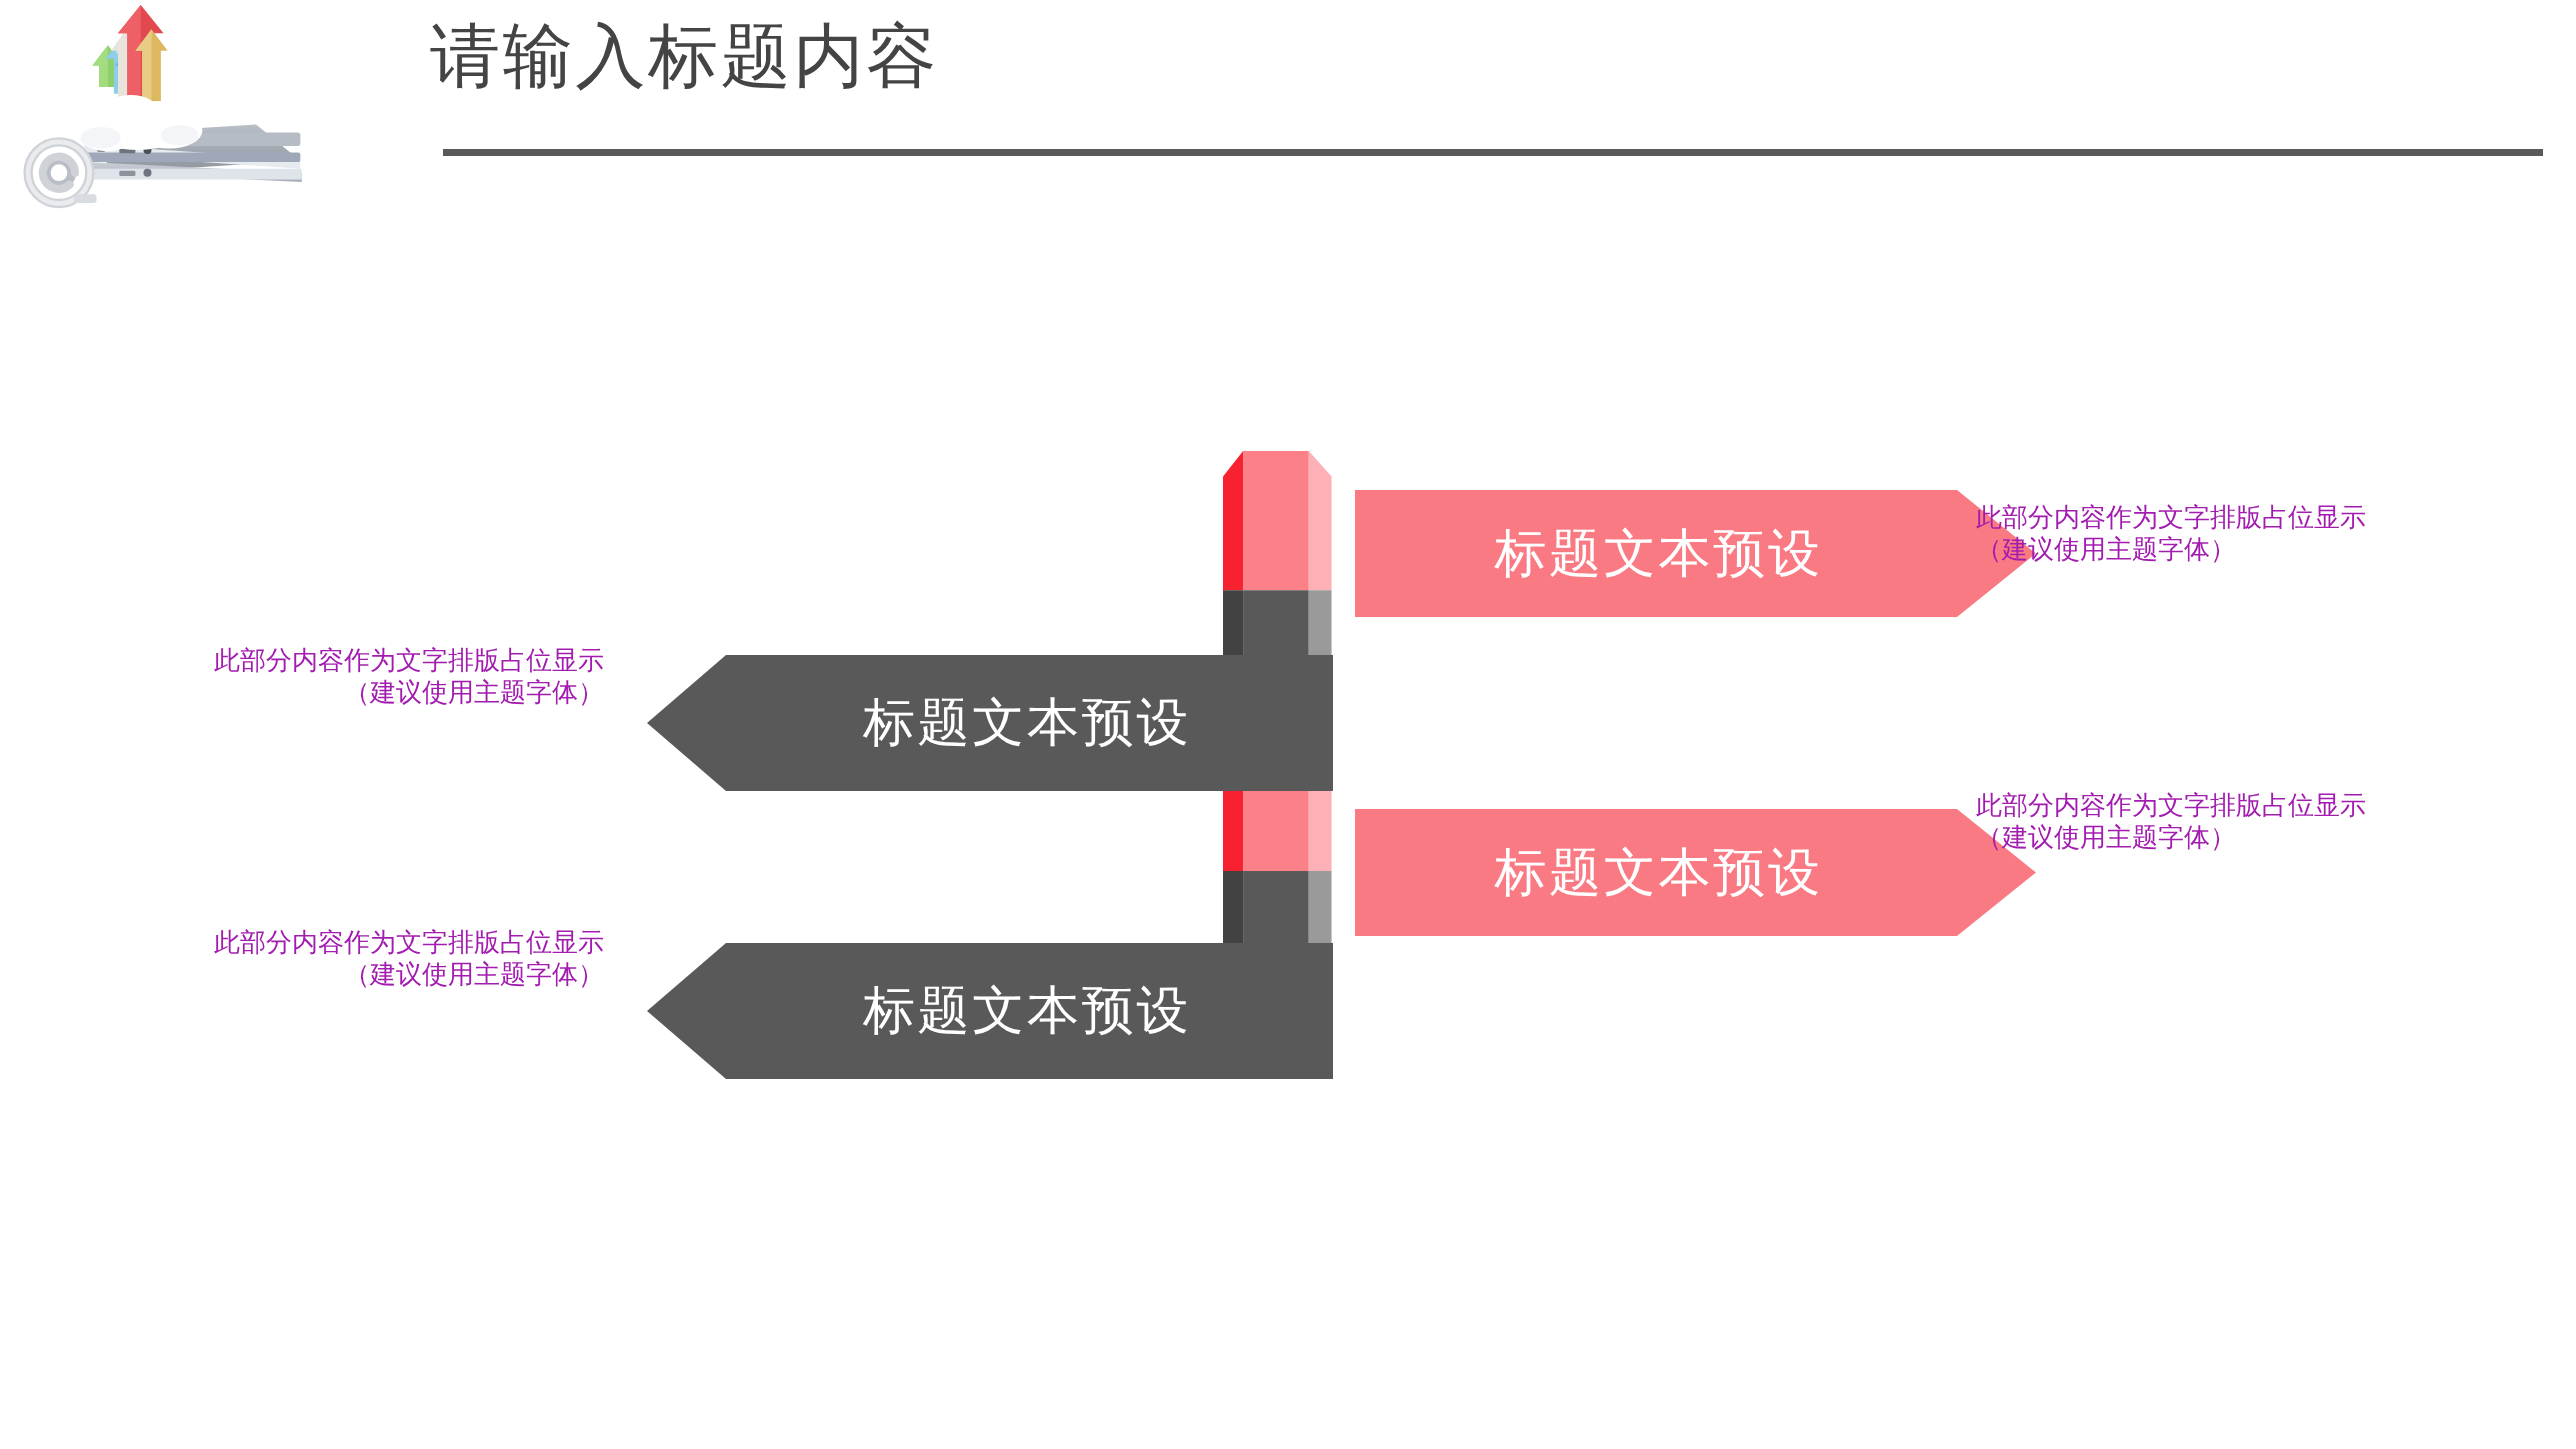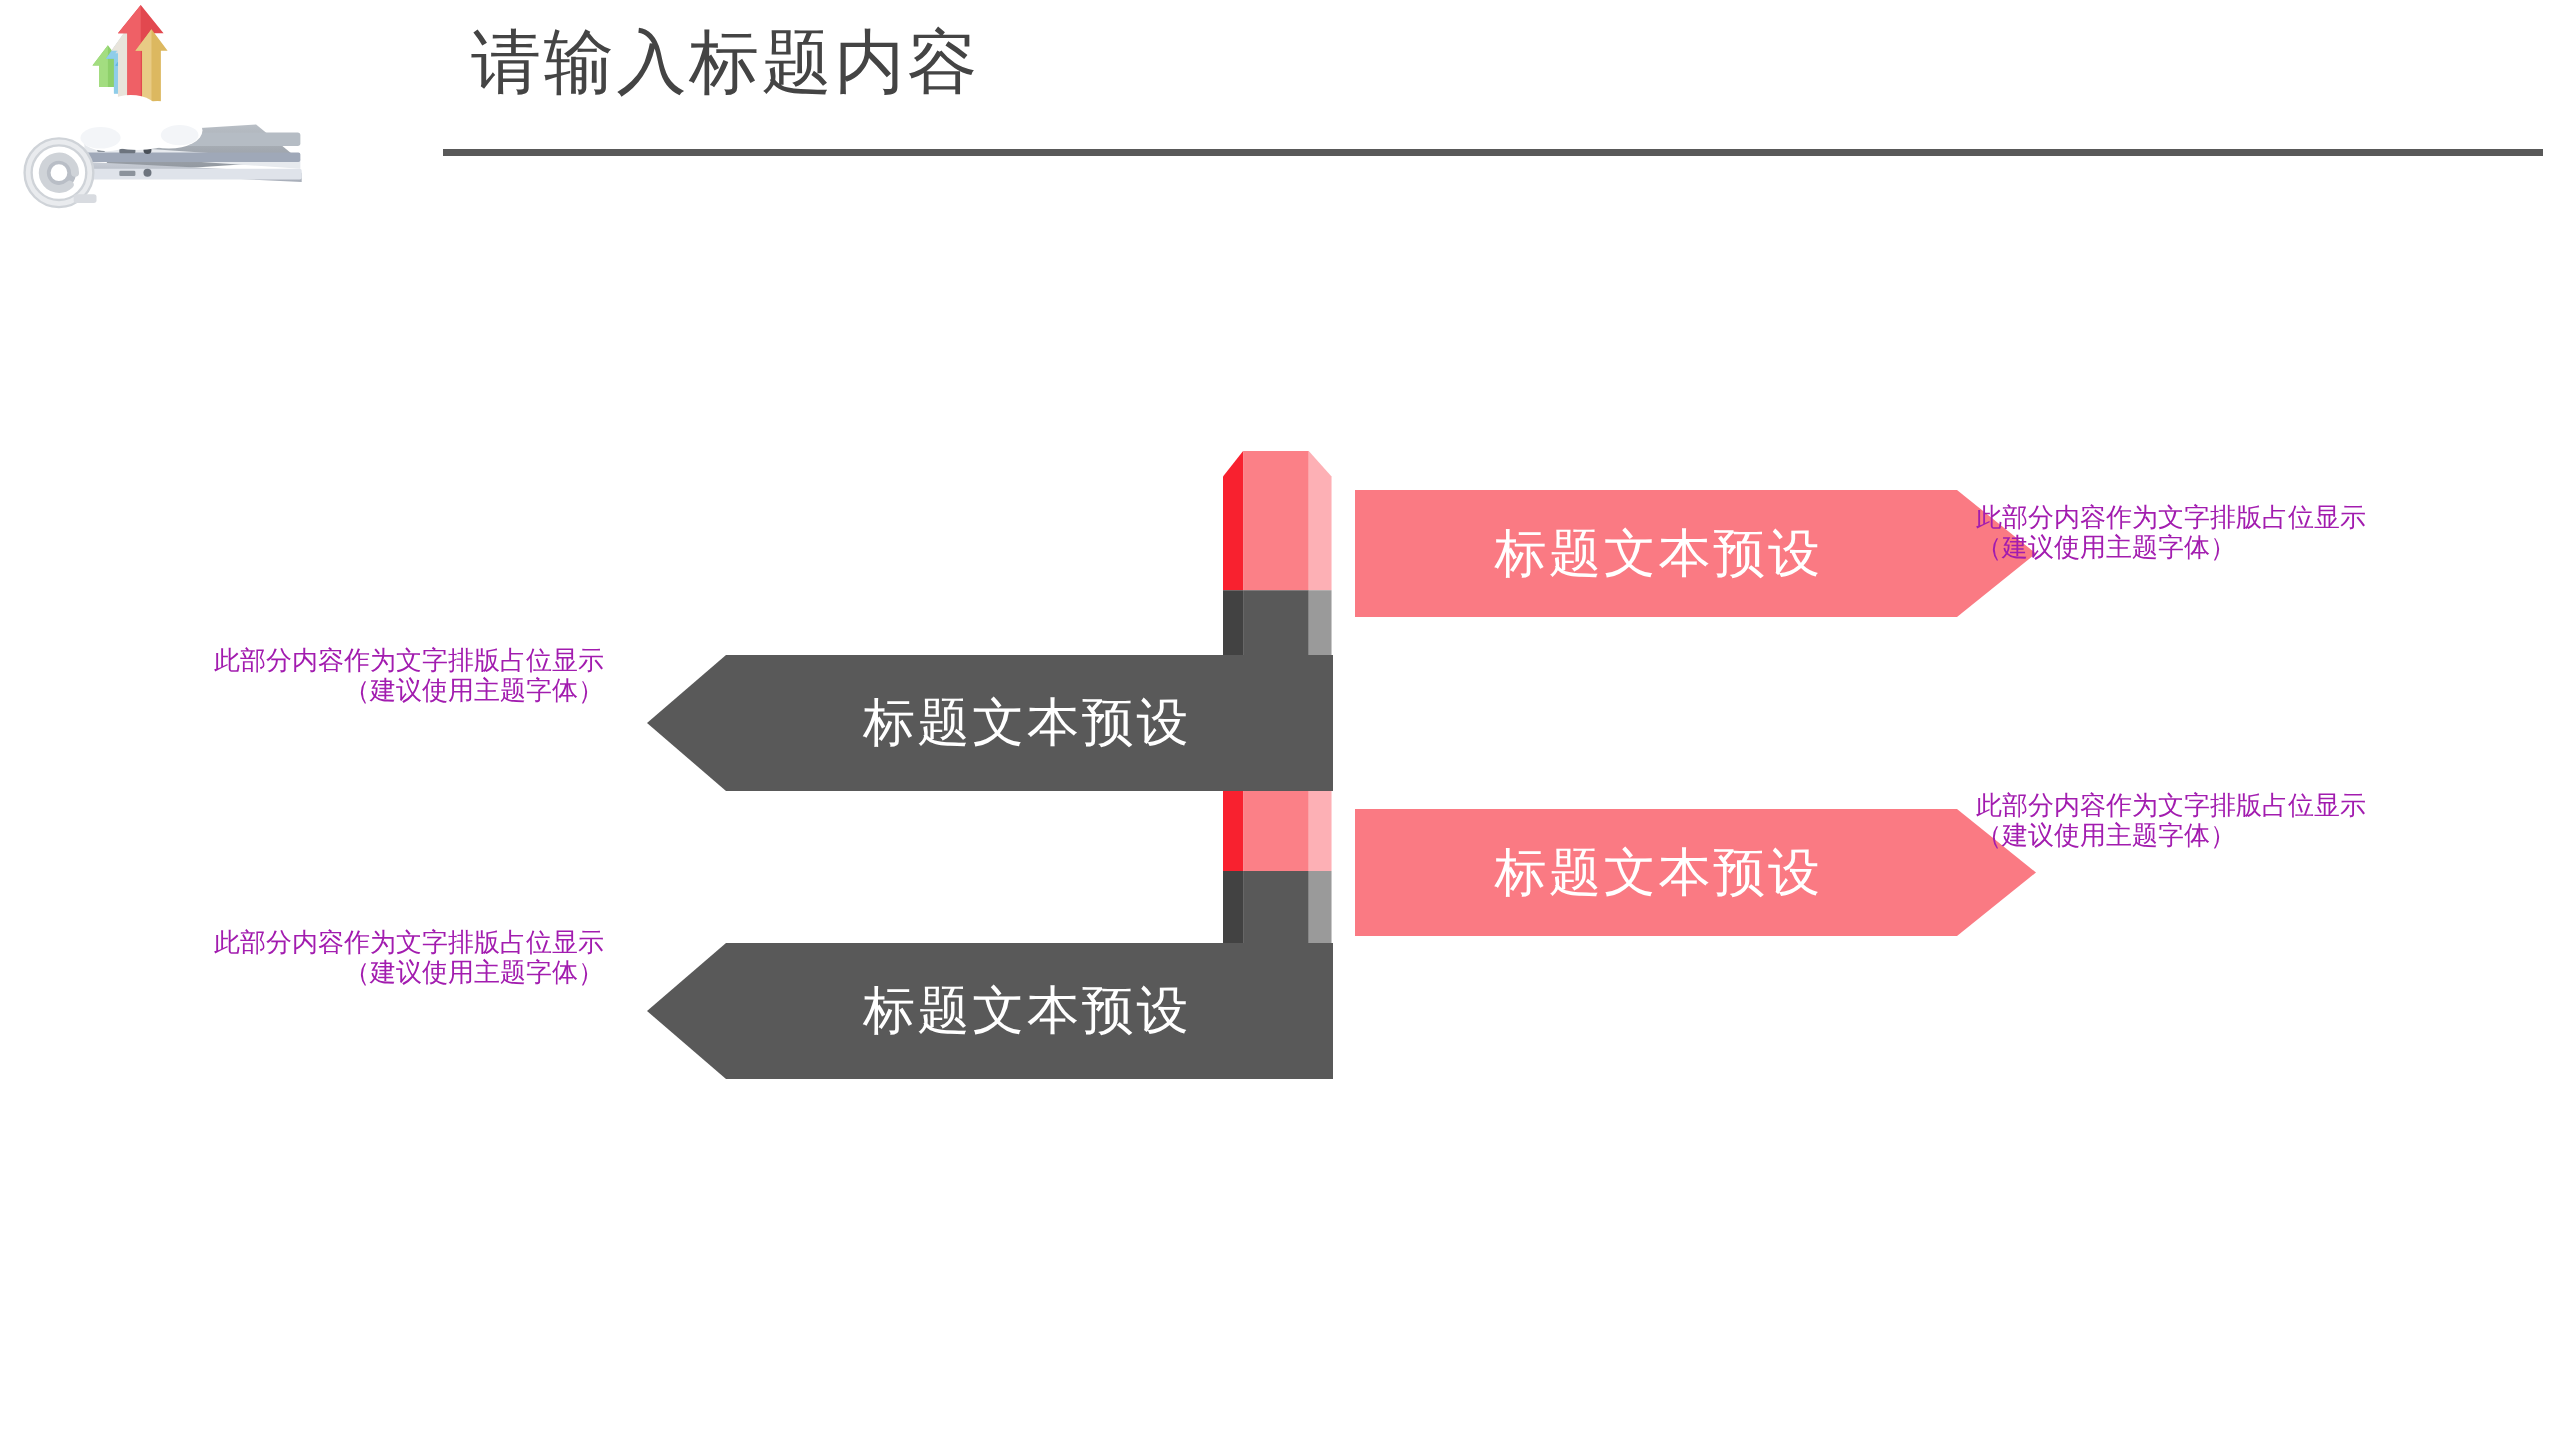--- a/index.html
+++ b/index.html
@@ -18,27 +18,27 @@
   
   #header-decor-image {
     position: absolute;
     left: 20px;
     top: -6.7px;
     width: 322px;
     height: 228px;
   }
   #page-title {
     position: absolute;
-    left: 471px;
+    left: 430px;
     top: 20px;
     font-size: 70px;
     line-height: 1.2;
     color: #444444;
     letter-spacing: 2.7px;
-    font-family: Liberation Sans, sans-serif;
+    font-family: Liberation Mono, monospace;
     white-space: nowrap;
   }
   #title-underline {
     position: absolute;
     left: 443px;
     top: 149px;
     width: 2100px;
     height: 6.7px;
     background: #595959;
   }
@@ -92,21 +92,21 @@
   .desc {
     position: absolute;
     color: #a21caf;
     font-size: 26px;
     line-height: 1.22;
     font-family: "Liberation Serif", "DejaVu Serif", serif;
     width: 470px;
   }
   .desc-right { text-align: left;  left: 1976px; }
   .desc-left  { text-align: right; left: 134px;  }
-  .desc .l3 { display: block; font-family: Liberation Mono, monospace; }
+  .desc .l3 { display: block; }
 
   #desc-1 { top: 502px; }
   #desc-2 { top: 645px; }
   #desc-3 { top: 790px; }
   #desc-4 { top: 927px; }
 </style>
 </head>
 <body>
 
 <div id="header-decor-image">

